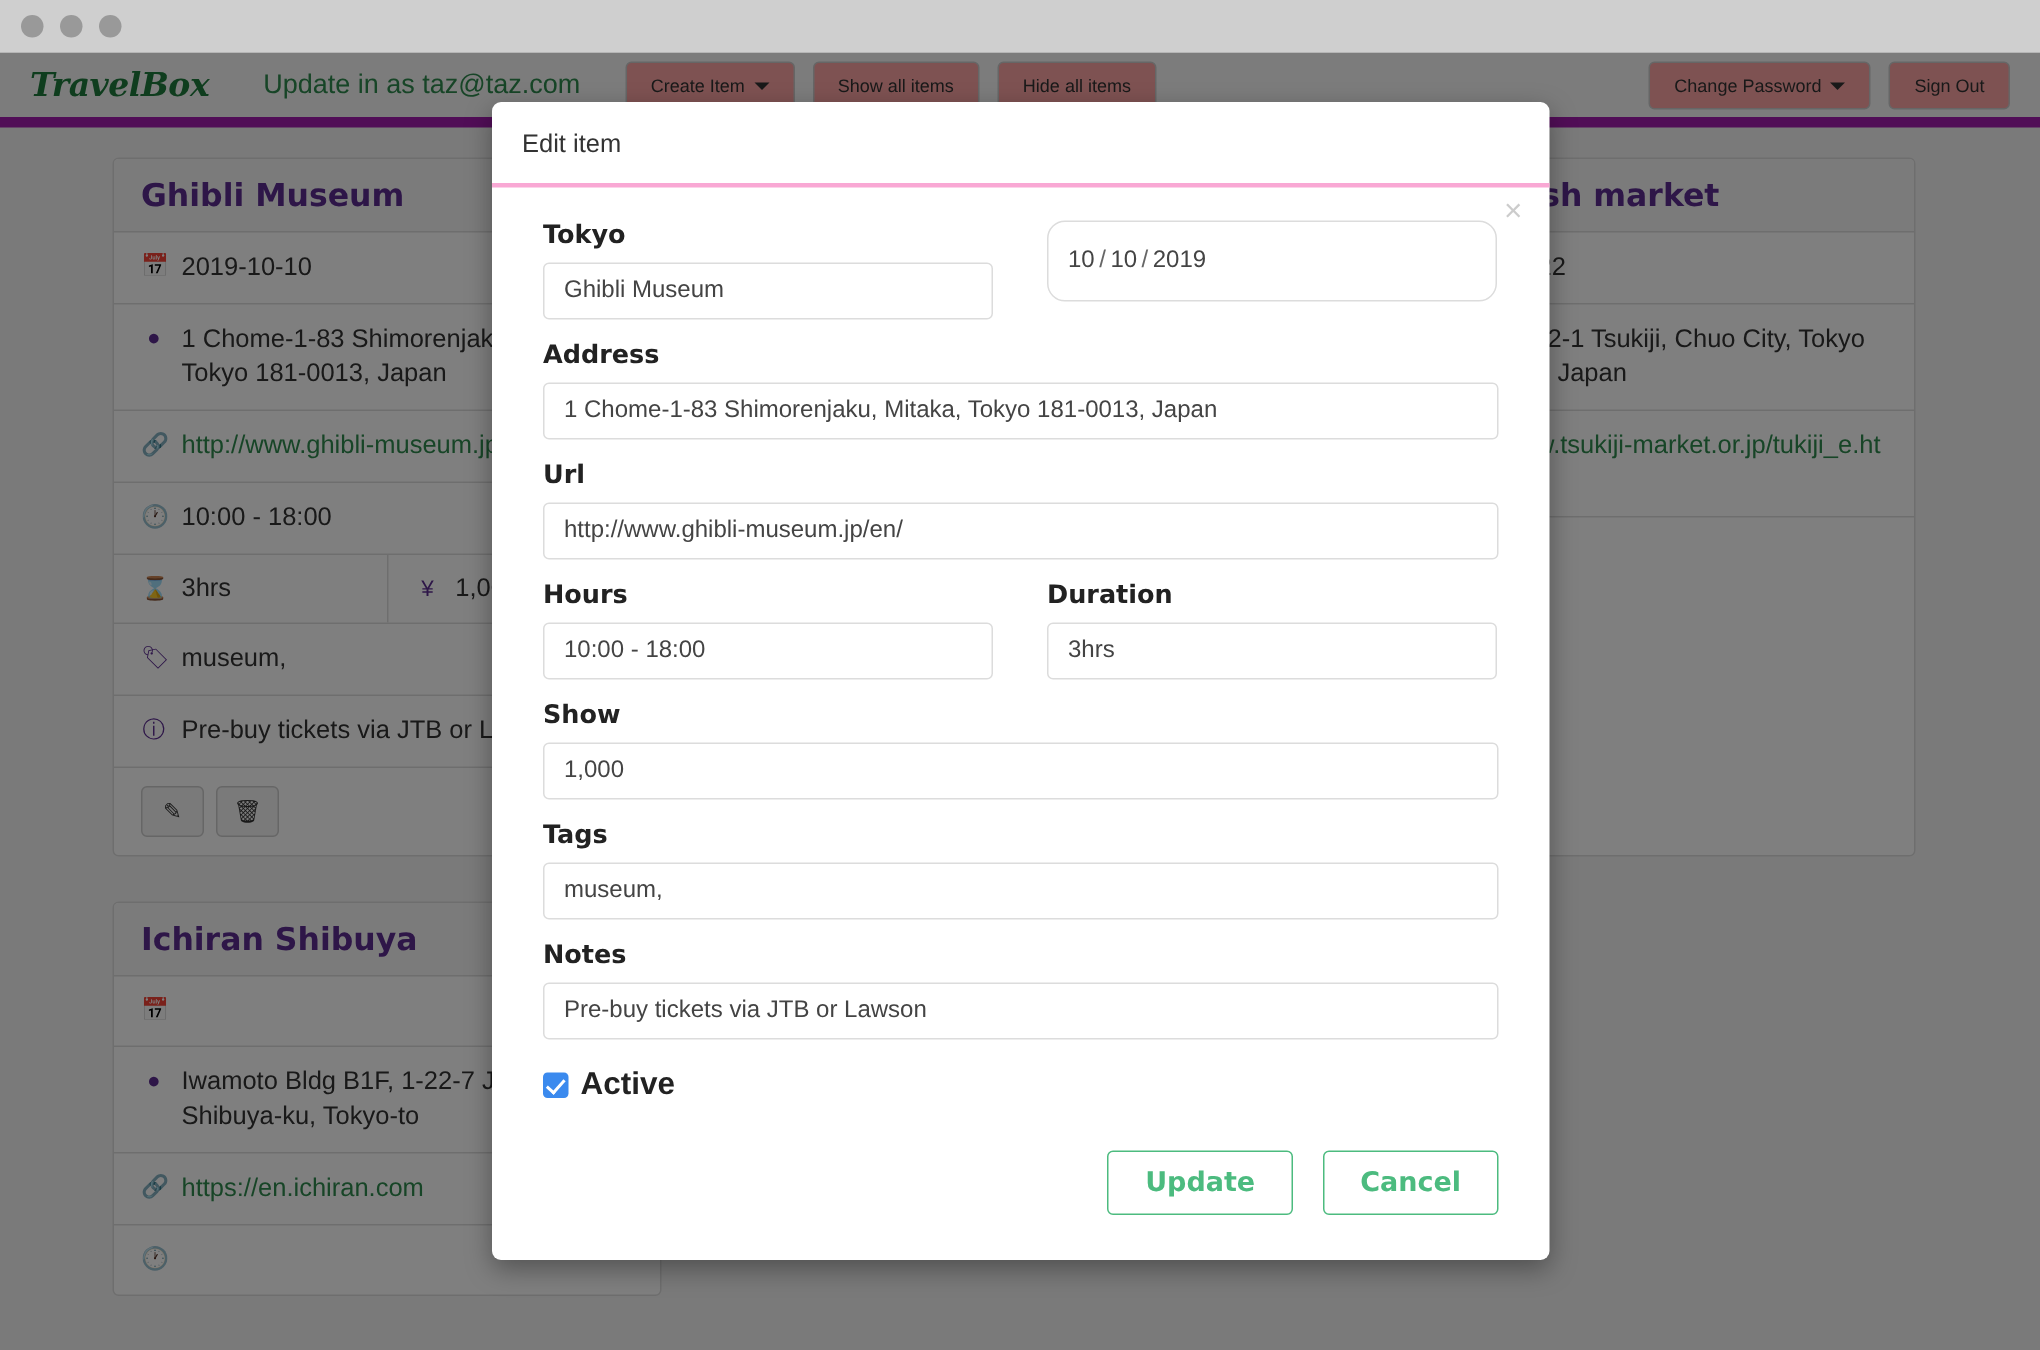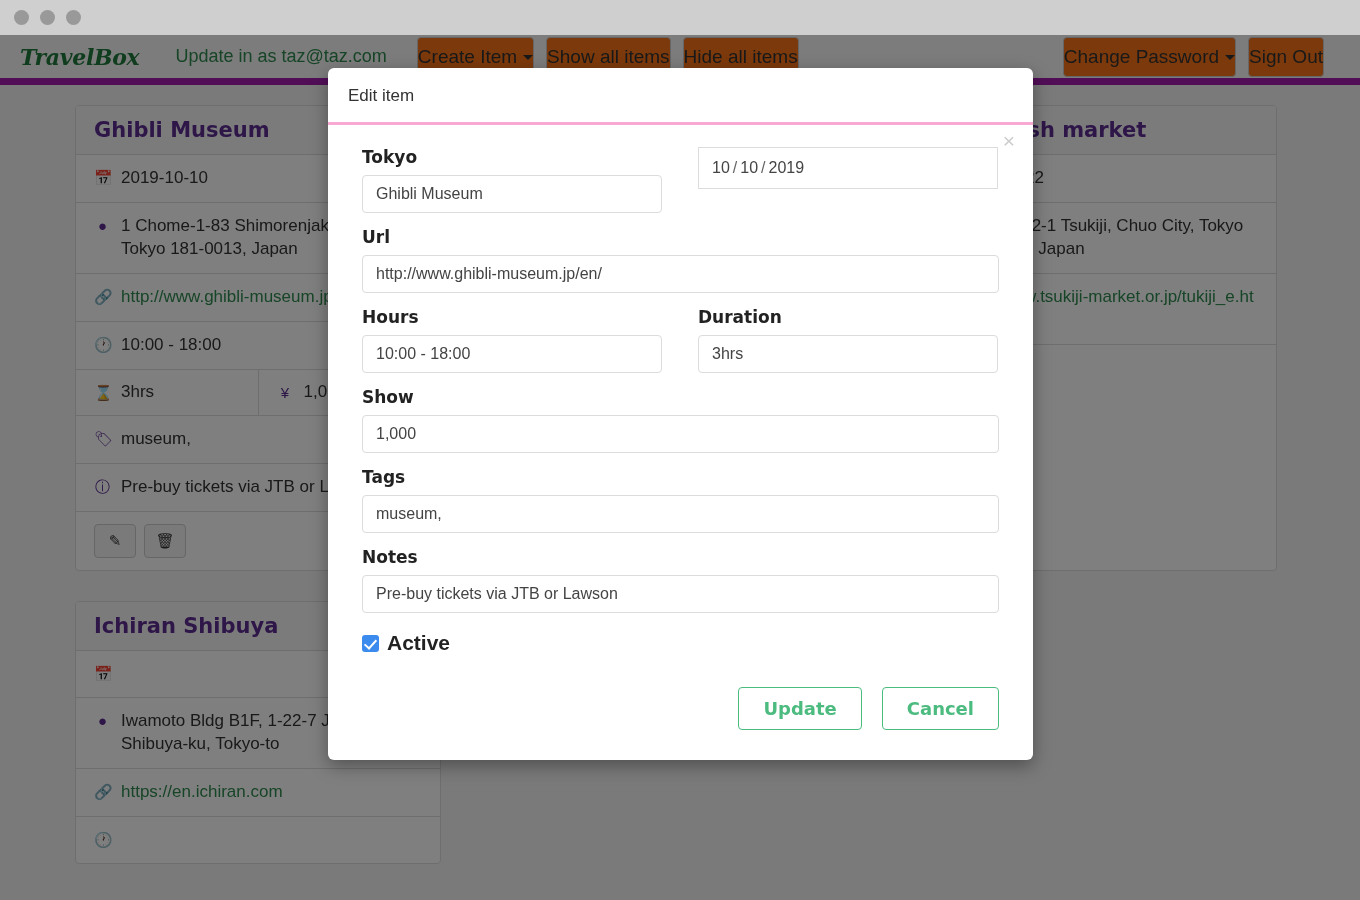--- a/index.html
+++ b/index.html
@@ -47,32 +47,32 @@
     letter-spacing: -0.3px;
   }
   .signed-in {
     color: #2f8a4e;
     font-size: 18px;
     margin-right: 30px;
     white-space: nowrap;
   }
   .nav-btn {
     border: 1px solid #cccccc;
-    background: #f97316;
+    background: #fca5a5;
     border-radius: 4px;
-    font-size: 19px;
+    font-size: 12px;
     color: #333;
-    padding: 8px 0;
+    padding: 8px 16px;
     margin-right: 12px;
     white-space: nowrap;
     font-family: "Liberation Sans", sans-serif;
     cursor: pointer;
   }
   .nav-right { margin-left: auto; display: flex; }
-  .nav-right .nav-btn:last-child { margin-right: 16px; }
+  .nav-right .nav-btn:last-child { margin-right: 0; }
   .caret {
     display: inline-block;
     width: 0; height: 0;
     border-left: 5px solid transparent;
     border-right: 5px solid transparent;
     border-top: 5px solid #333;
     margin-left: 6px;
     vertical-align: middle;
   }
 
@@ -200,23 +200,23 @@
     border-radius: 4px;
     padding: 0 13px;
     font-size: 16px;
     color: #444444;
     font-family: "Liberation Sans", sans-serif;
     background: #ffffff;
   }
   .finput::placeholder { color: #888; }
   .date-box {
     display: flex; align-items: center;
-    height: 42px;
+    height: 54px;
     border: 1px solid #dcdcdc;
-    border-radius: 0;
+    border-radius: 12px;
     padding: 0 13px;
     font-size: 16px;
     color: #444444;
     gap: 3px;
   }
   .date-sep { color: #666; }
   .checkline {
     display: flex; align-items: center; gap: 8px;
     margin: 18px 0 6px 0;
   }
@@ -445,20 +445,24 @@
         <div class="date-box">
           <span>10</span>
           <span class="date-sep">/</span>
           <span>10</span>
           <span class="date-sep">/</span>
           <span>2019</span>
         </div>
       </div>
     </div>
 
+    <div class="fgroup full">
+      <label class="flabel">Address</label>
+      <input class="finput" value="1 Chome-1-83 Shimorenjaku, Mitaka, Tokyo 181-0013, Japan" style="">
+    </div>
 
     <div class="fgroup full">
       <label class="flabel">Url</label>
       <input class="finput" value="http://www.ghibli-museum.jp/en/" style="">
     </div>
 
     <div class="frow">
       <div class="fgroup half">
         <label class="flabel">Hours</label>
         <input class="finput" value="10:00 - 18:00" style="">

